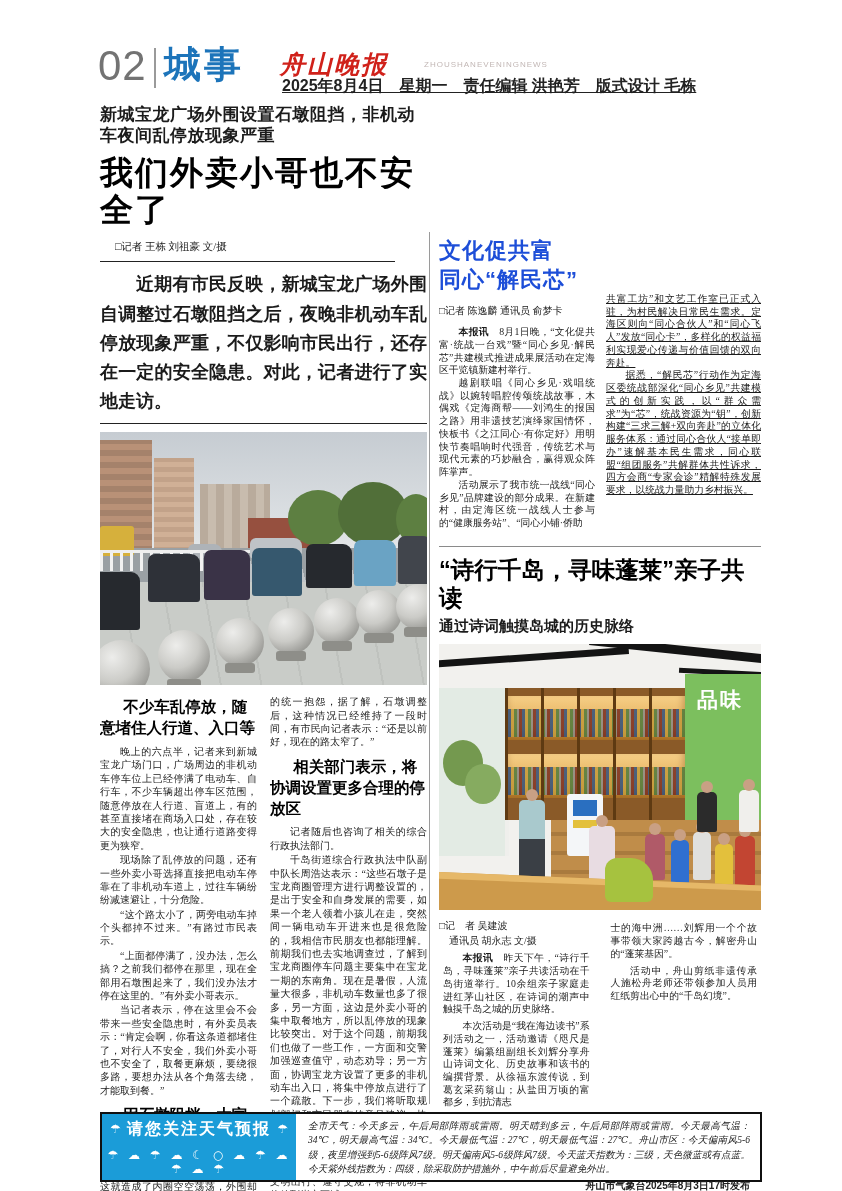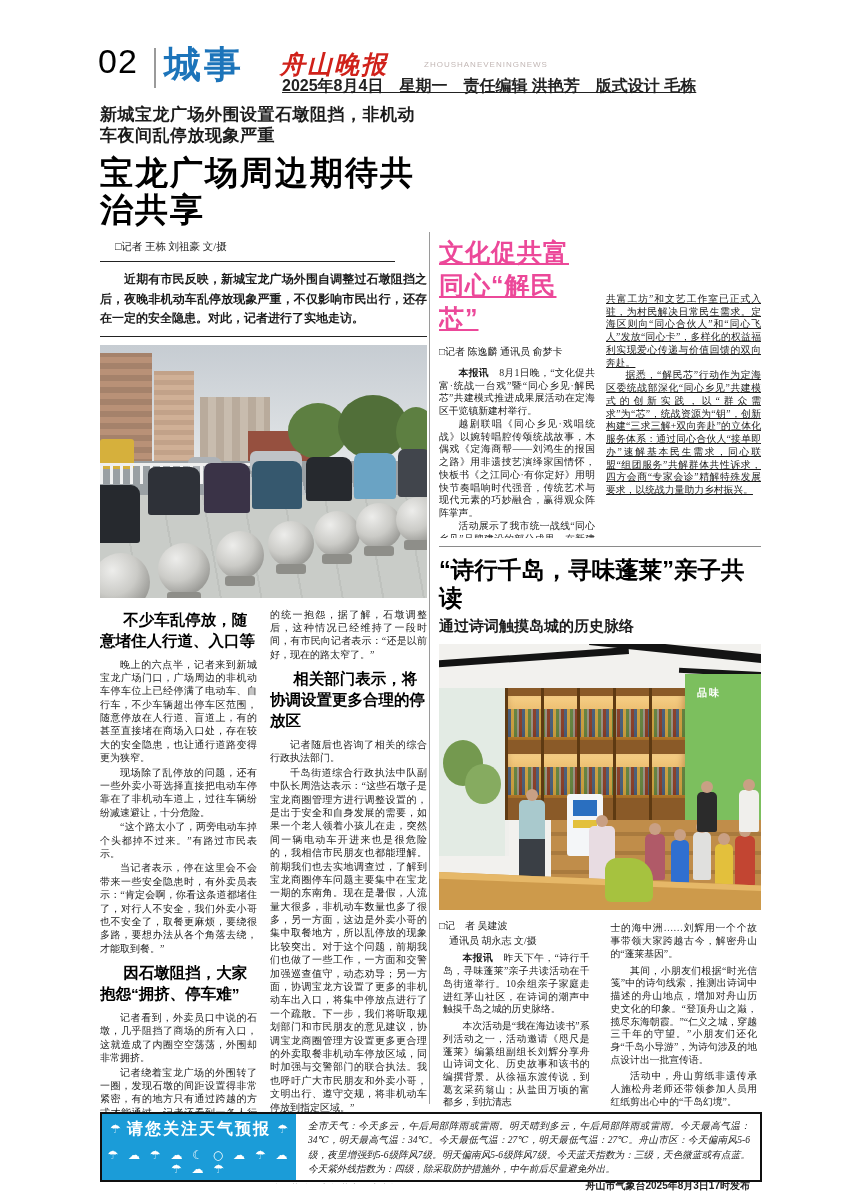--- a/index.html
+++ b/index.html
@@ -2,39 +2,39 @@
 <html><head>
 <meta charset="utf-8">
 <style>
   html,body{margin:0;padding:0;background:#e9e9e9;}
   #page{position:relative;width:842px;height:1191px;background:#ffffff;margin:0 auto;
         font-family:"Liberation Serif","DejaVu Serif",serif;color:#1b1b1b;overflow:hidden;}
   .sans{font-family:"Liberation Sans","DejaVu Sans",sans-serif;}
 
   
   .hdr{position:absolute;left:98px;top:42px;width:664px;height:52px;}
-  .pagenum{position:absolute;left:0;top:0;font-size:34px;font-weight:400;color:#000000;
+  .pagenum{position:absolute;left:0;top:0;font-size:42px;font-weight:400;color:#737373;
            font-family:"Liberation Sans","DejaVu Sans",sans-serif;letter-spacing:1px;}
   .hdr-bar{position:absolute;left:56px;top:6px;width:2px;height:40px;background:#9a9a9a;}
   .section-name{position:absolute;left:66px;top:-2px;font-size:37px;font-weight:900;color:#1c74ba;
            font-family:"Liberation Sans","DejaVu Sans",sans-serif;letter-spacing:3px;}
   .masthead{position:absolute;left:182px;top:6px;font-size:25px;font-weight:700;font-style:italic;
            color:#d0211a;letter-spacing:2px;}
   .masthead-en{position:absolute;left:326px;top:18px;font-size:8px;color:#c2b7b5;letter-spacing:1px;
            font-family:"Liberation Sans","DejaVu Sans",sans-serif;}
   .dateline{position:absolute;left:184px;top:34px;font-size:16px;color:#222;font-weight:700;
            font-family:"Liberation Sans","DejaVu Sans",sans-serif;text-decoration:underline;}
 
   
   .main-art{position:absolute;left:100px;top:104px;width:327px;}
   .kicker{font-size:17px;font-weight:700;letter-spacing:.5px;line-height:1.25;}
   .headline{font-size:33px;font-weight:900;letter-spacing:2px;margin-top:7px;line-height:1.15;color:#000;}
   .byline{font-size:10.5px;margin-top:11px;color:#222;padding-left:15px;}
   .rule1{border:0;border-top:1.6px solid #222;width:295px;margin:7px 0 0 0;}
-  .lead{font-size:12px;font-weight:700;line-height:1.62;text-indent:2em;margin:8px 0 0 0;text-align:justify;}
+  .lead{font-size:18px;font-weight:700;line-height:1.62;text-indent:2em;margin:8px 0 0 0;text-align:justify;}
   .rule2{border:0;border-top:1.6px solid #222;width:327px;margin:7px 0 0 0;}
 
   
   .photo1{position:relative;width:327px;height:253px;margin-top:8px;overflow:hidden;background:#cfd2cf;}
   .p1-sky{position:absolute;left:0;top:0;width:100%;height:118px;background:linear-gradient(#c6ccd2,#e3e6e8);}
   .p1-b1{position:absolute;left:0;top:8px;width:52px;height:112px;background:
      repeating-linear-gradient(0deg,#a5826b 0 6px,#b99177 6px 12px);}
   .p1-b2{position:absolute;left:54px;top:26px;width:40px;height:94px;background:
      repeating-linear-gradient(0deg,#c2a289 0 5px,#d0b096 5px 10px);}
   .p1-b3{position:absolute;left:100px;top:52px;width:70px;height:66px;background:
@@ -64,22 +64,22 @@
   .colhead.first{margin-top:2px;}
   b.lede{font-family:"Liberation Sans","DejaVu Sans",sans-serif;}
 
   
   .vline{position:absolute;left:429px;top:232px;width:1px;height:872px;background:#9a9a9a;}
 
   
   .artA{position:absolute;left:439px;top:236px;width:322px;height:302px;overflow:hidden;}
   .colA1{position:absolute;left:0;top:0;width:156px;}
   .colA2{position:absolute;left:167px;top:57px;width:155px;text-decoration:underline;}
-  .titleA{font-size:25px;font-weight:900;letter-spacing:1px;line-height:1.32;color:#ec4899;
-     font-family:"Liberation Sans","DejaVu Sans",sans-serif;text-decoration:underline;}
+  .titleA{font-size:22px;font-weight:900;letter-spacing:1px;line-height:1.32;color:#1d4ed8;
+     font-family:"Liberation Sans","DejaVu Sans",sans-serif;}
   .bylineA{font-size:10px;margin:10px 0 8px 0;}
   .artA p{font-size:9.8px;line-height:1.3;text-align:justify;margin:0;text-indent:2em;}
   .artA p.noind{text-indent:0;}
 
   .hlineA{position:absolute;left:439px;top:546px;width:322px;height:1px;background:#8a8a8a;}
 
   
   .artB{position:absolute;left:439px;top:556px;width:322px;}
   .titleB{font-size:23.5px;font-weight:900;letter-spacing:0;line-height:1.2;color:#000;
      font-family:"Liberation Sans","DejaVu Sans",sans-serif;}
@@ -92,21 +92,21 @@
   .p2-win{position:absolute;left:0;top:44px;width:66px;height:168px;background:#e3ebe4;border-right:4px solid #efefec;}
   .p2-leaf{position:absolute;border-radius:50%;background:#74994f;}
   .p2-shelfwall{position:absolute;left:66px;top:44px;width:180px;height:132px;background:#8a5a28;}
   .p2-shelfrow{position:absolute;left:66px;width:180px;height:44px;background:linear-gradient(#f6cf87,#d89c42);
      box-shadow:inset 0 -6px 8px rgba(110,55,0,.5);}
   .p2-spines{position:absolute;left:0;right:0;bottom:3px;height:28px;opacity:.85;background:
      repeating-linear-gradient(90deg,#7a2d20 0 3px,#31517e 3px 6px,#c59b3c 6px 9px,#4f7a3c 9px 12px,#8a8a88 12px 14px);}
   .p2-dividers{position:absolute;left:66px;top:44px;width:180px;height:132px;background:
      repeating-linear-gradient(90deg,#5e3a12 0 3px,transparent 3px 36px);}
   .p2-green{position:absolute;left:246px;top:30px;width:76px;height:168px;background:#7cbf5e;}
-  .p2-green .brand{position:absolute;left:12px;top:12px;color:#fff;font-weight:900;font-size:10px;
+  .p2-green .brand{position:absolute;left:12px;top:12px;color:#fff;font-weight:900;font-size:21px;
      letter-spacing:2px;font-family:"Liberation Sans","DejaVu Sans",sans-serif;}
   .p2-steps{position:absolute;left:112px;top:176px;width:210px;height:92px;background:
      repeating-linear-gradient(0deg,#a97a3e 0 4px,#c08d4a 4px 19px);}
   .p2-kiosk{position:absolute;left:128px;top:150px;width:36px;height:62px;background:#f4f6f8;border-radius:3px;}
   .p2-kiosk::before{content:"";position:absolute;left:6px;top:6px;width:24px;height:16px;background:#2a6fc0;}
   .p2-kiosk::after{content:"";position:absolute;left:6px;top:26px;width:24px;height:8px;background:#e3c03c;}
   .fig{position:absolute;border-radius:5px 5px 2px 2px;}
   .fig::before{content:"";position:absolute;left:50%;top:-11px;transform:translateX(-50%);
      width:12px;height:12px;border-radius:50%;background:#c9a084;}
   .p2-table{position:absolute;left:0;top:212px;width:322px;height:56px;background:#cd9a4b;
@@ -144,21 +144,21 @@
     <div class="pagenum">02</div>
     <div class="hdr-bar"></div>
     <div class="section-name">城事</div>
     <div class="masthead">舟山晚报</div>
     <div class="masthead-en">ZHOUSHANEVENINGNEWS</div>
     <div class="dateline">2025年8月4日　星期一　责任编辑 洪艳芳　版式设计 毛栋</div>
   </div>
 
   <div class="main-art">
     <div class="kicker sans">新城宝龙广场外围设置石墩阻挡，非机动车夜间乱停放现象严重</div>
-    <div class="headline sans">宝龙广场周边期待共治共享</div>
+    <div class="headline sans">我们外卖小哥也不安全了</div>
     <div class="byline">□记者 王栋 刘祖豪 文/摄</div>
     <hr class="rule1">
     <p class="lead">近期有市民反映，新城宝龙广场外围自调整过石墩阻挡之后，夜晚非机动车乱停放现象严重，不仅影响市民出行，还存在一定的安全隐患。对此，记者进行了实地走访。</p>
     <hr class="rule2">
 
     <div class="photo1">
       <div class="p1-sky"></div>
       <div class="p1-b1"></div>
       <div class="p1-b2"></div>
       <div class="p1-b3"></div>
@@ -188,20 +188,21 @@
       <div class="ball" style="left:256px;top:158px;width:46px;height:46px;"></div>
       <div class="ball" style="left:296px;top:152px;width:46px;height:46px;"></div>
     </div>
 
     <div class="cols">
       <div class="col">
         <div class="colhead first">不少车乱停放，随意堵住人行道、入口等</div>
         <p>晚上的六点半，记者来到新城宝龙广场门口，广场周边的非机动车停车位上已经停满了电动车、自行车，不少车辆超出停车区范围，随意停放在人行道、盲道上，有的甚至直接堵在商场入口处，存在较大的安全隐患，也让通行道路变得更为狭窄。</p>
         <p>现场除了乱停放的问题，还有一些外卖小哥选择直接把电动车停靠在了非机动车道上，过往车辆纷纷减速避让，十分危险。</p>
         <p>“这个路太小了，两旁电动车掉个头都掉不过来。”有路过市民表示。</p>
+        <p>“上面都停满了，没办法，怎么搞？之前我们都停在那里，现在全部用石墩围起来了，我们没办法才停在这里的。”有外卖小哥表示。</p>
         <p>当记者表示，停在这里会不会带来一些安全隐患时，有外卖员表示：“肯定会啊，你看这条道都堵住了，对行人不安全，我们外卖小哥也不安全了，取餐更麻烦，要绕很多路，要想办法从各个角落去绕，才能取到餐。”</p>
         <div class="colhead">因石墩阻挡，大家抱怨“拥挤、停车难”</div>
         <p>记者看到，外卖员口中说的石墩，几乎阻挡了商场的所有入口，这就造成了内圈空空荡荡，外围却非常拥挤。</p>
         <p>记者绕着宝龙广场的外围转了一圈，发现石墩的间距设置得非常紧密，有的地方只有通过跨越的方式才能通过。记者还看到一条人行道，两边都停满了非机动车，留下的间距仅能通过一人。</p>
 
       </div>
       <div class="col">
         <p class="noind">的统一抱怨，据了解，石墩调整后，这种情况已经维持了一段时间，有市民向记者表示：“还是以前好，现在的路太窄了。”</p>
         <div class="colhead">相关部门表示，将协调设置更多合理的停放区</div>
         <p>记者随后也咨询了相关的综合行政执法部门。</p>
@@ -272,21 +273,20 @@
       <div class="colB">
         <div class="bylineB">
           <div>□记　者 吴建波</div>
           <div>　通讯员 胡永志 文/摄</div>
         </div>
         <p><b class="lede">本报讯</b>　<span>昨天下午，“诗行千岛，寻味蓬莱”亲子共读活动在千岛街道举行。10余组亲子家庭走进红茅山社区，在诗词的潮声中触摸千岛之城的历史脉络。</span></p>
         <p>本次活动是“我在海边读书”系列活动之一，活动邀请《咫尺是蓬莱》编纂组副组长刘辉分享舟山诗词文化、历史故事和该书的编撰背景。从徐福东渡传说，到葛玄采药翁山；从盐田万顷的富都乡，到抗清志</p>
       </div>
       <div class="colB">
         <p class="noind">士的海中洲……刘辉用一个个故事带领大家跨越古今，解密舟山的“蓬莱基因”。</p>
-        <p>其间，小朋友们根据“时光信笺”中的诗句线索，推测出诗词中描述的舟山地点，增加对舟山历史文化的印象。“登顶舟山之巅，揽尽东海朝霞。”“仁义之城，穿越三千年的守望。”小朋友们还化身“千岛小导游”，为诗句涉及的地点设计出一批宣传语。</p>
         <p>活动中，舟山剪纸非遗传承人施松舟老师还带领参加人员用红纸剪出心中的“千岛幻境”。</p>
       </div>
     </div>
   </div>
 
   <div class="weather">
     <div class="wx-box">
       <div class="wx-row1">
         <span class="wx-icon">☂</span>
         <span class="wx-label">请您关注天气预报</span>

